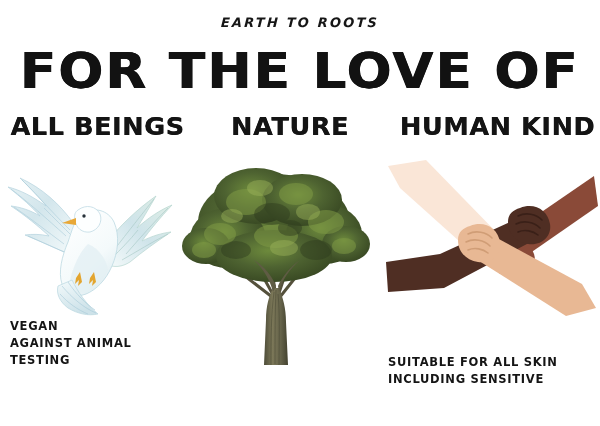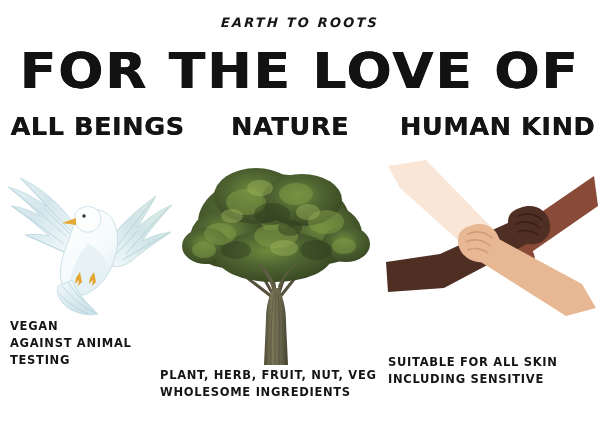--- a/index.html
+++ b/index.html
@@ -303,19 +303,17 @@
           <path d="M86 92 C93 89 101 91 106 95"></path>
         </g>
       </g>
     </svg>
   </div>
 
   <div class="caption" id="cap-beings">VEGAN
 AGAINST ANIMAL
 TESTING</div>
 
-  <div class="caption" id="cap-nature">PLANT, HERB, FRUIT, NUT, VEG
-WHOLESOME INGREDIENTS</div>
 
   <div class="caption" id="cap-human">SUITABLE FOR ALL SKIN
 INCLUDING SENSITIVE</div>
 
 </div>
 
 </body></html>

